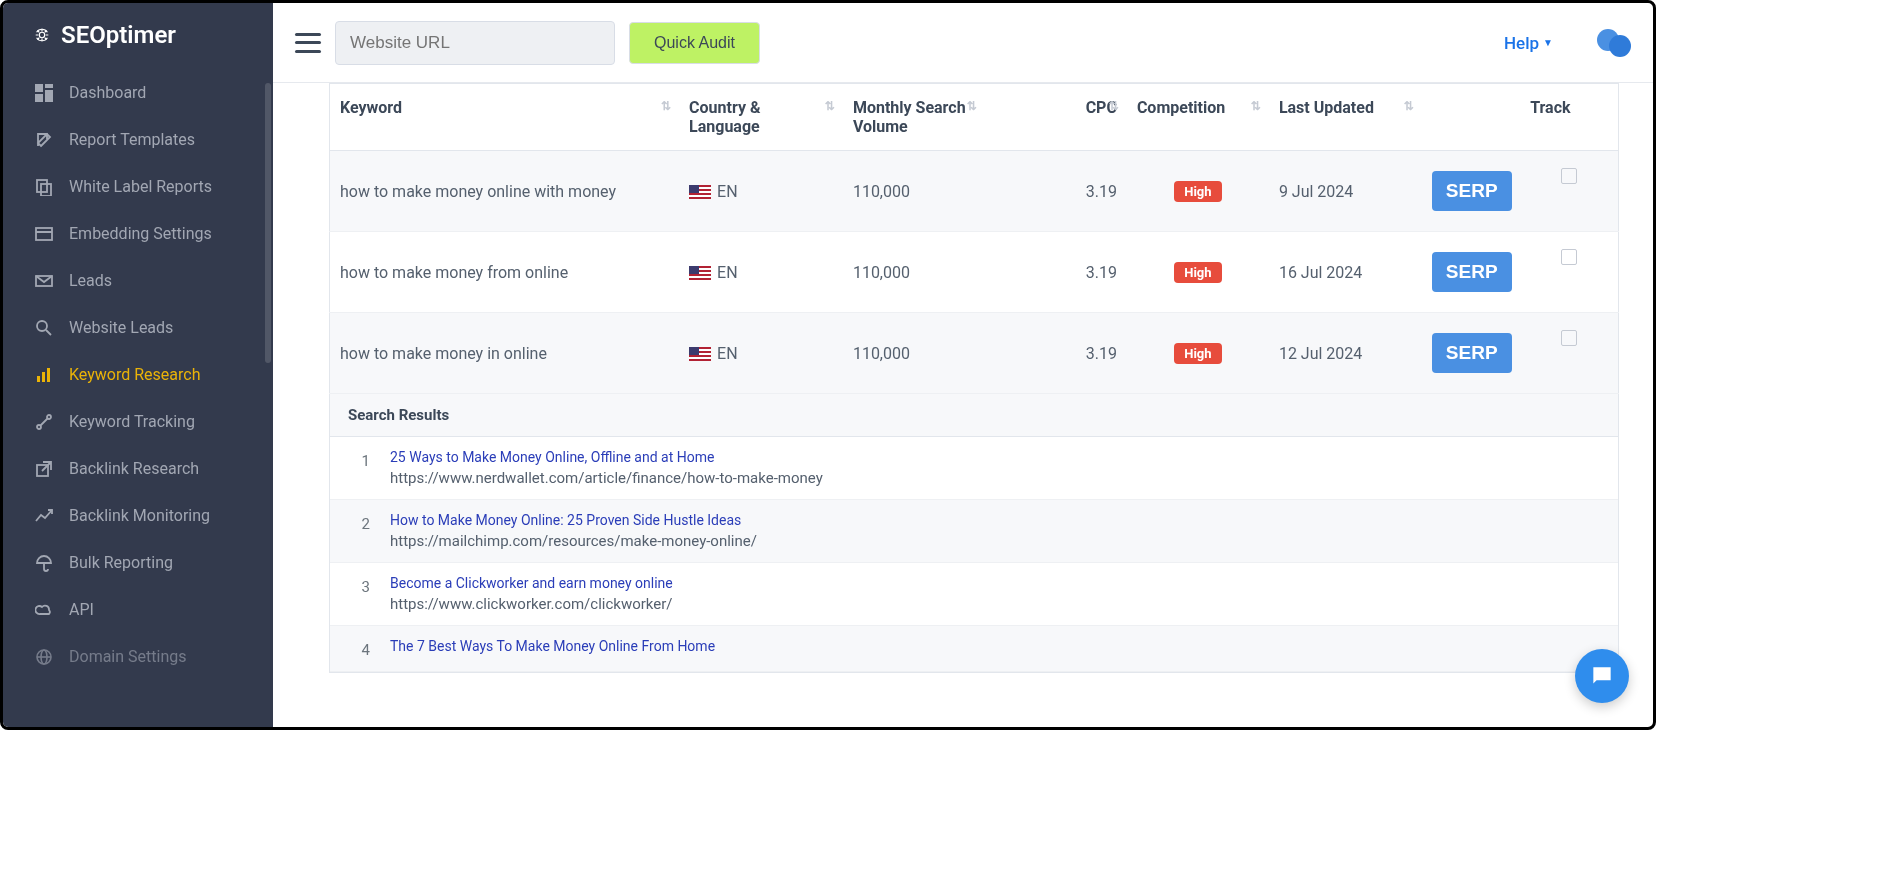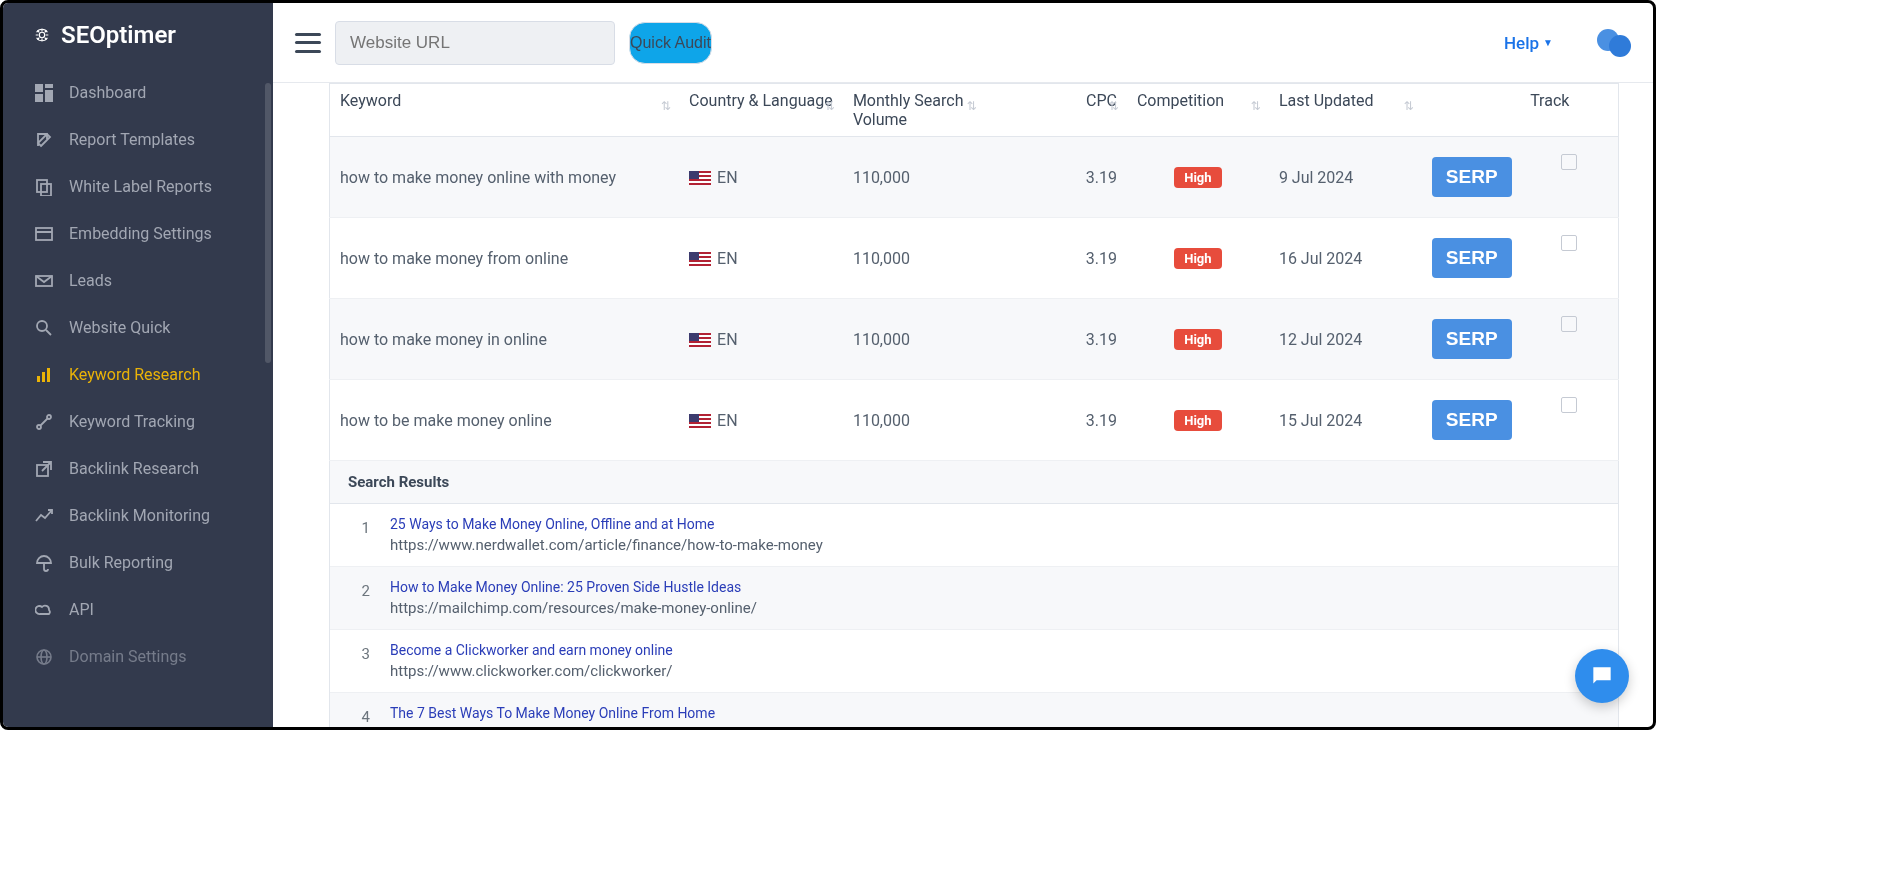--- a/index.html
+++ b/index.html
@@ -16,33 +16,33 @@
 .nav-item.active { color: #eab308; font-weight: 400; }
 .nav-icon { width: 18px; height: 18px; flex-shrink: 0; display: inline-flex; align-items: center; justify-content: center; }
 .sidebar-scroll { position: absolute; right: 2px; top: 80px; width: 6px; height: 280px; background: rgba(255,255,255,.15); border-radius: 3px; }
 
 
 .main { flex: 1; display: flex; flex-direction: column; min-width: 0; }
 .topbar { height: 80px; display: flex; align-items: center; padding: 0 22px; gap: 14px; border-bottom: 1px solid #e6e9ee; }
 .hamburger { width: 26px; height: 20px; display: flex; flex-direction: column; justify-content: space-between; cursor: pointer; }
 .hamburger span { display: block; height: 3px; background: #3c4858; border-radius: 2px; }
 .url-input { width: 280px; height: 44px; border: 1px solid #d8dde6; background: #eef0f3; border-radius: 4px; padding: 0 14px; font-size: 17px; color: #6c757d; }
-.quick-audit { height: 42px; padding: 0 0; border: 1px solid #d8dde6; background: #0ea5e9; border-radius: 16px; font-size: 16px; color: #3c4858; cursor: pointer; }
+.quick-audit { height: 42px; padding: 0 24px; border: 1px solid #d8dde6; background: #bef264; border-radius: 4px; font-size: 16px; color: #3c4858; cursor: pointer; }
 .topbar-spacer { flex: 1; }
 .help-link { color: #1a73e8; font-size: 17px; font-weight: 500; cursor: pointer; display: inline-flex; align-items: center; gap: 4px; }
 .help-link .caret { font-size: 10px; }
 .avatars { margin-left: 30px; position: relative; width: 34px; height: 28px; }
 .avatar { width: 22px; height: 22px; border-radius: 50%; background: #4a90e2; position: absolute; }
 .avatar.a1 { left: 0; top: 0; }
 .avatar.a2 { left: 12px; top: 6px; background: #2f7bd9; }
 
 
 .content { flex: 1; overflow: auto; padding: 0 34px 20px 56px; }
 table.kw-table { width: 100%; border-collapse: collapse; table-layout: fixed; border: 1px solid #e2e6ec; border-radius: 4px; }
-.kw-table th { text-align: left; font-size: 16px; font-weight: 400; color: #3c4858; padding: 7px 10px; border-bottom: 1px solid #e2e6ec; vertical-align: top; position: relative; }
+.kw-table th { text-align: left; font-size: 16px; font-weight: 700; color: #3c4858; padding: 14px 10px; border-bottom: 1px solid #e2e6ec; vertical-align: top; position: relative; }
 .kw-table th.right { text-align: right; margin-top: 32px; }
 .sort-icon { position: absolute; right: 8px; top: 18px; color: #c5cad3; font-size: 12px; line-height: 8px; }
 .kw-table td { padding: 20px 10px; font-size: 16px; color: #55606e; border-bottom: 1px solid #eef0f3; vertical-align: middle; }
 .kw-table tr.row-alt td { background: #f7f8fa; }
 .kw-table td.right { text-align: right; }
 .flag { display: inline-block; width: 22px; height: 14px; vertical-align: middle; margin-right: 6px; position: relative; background: linear-gradient(#b22234, #b22234); overflow:hidden; }
 .flag::before { content:''; position:absolute; inset:0; background: repeating-linear-gradient(#b22234 0 2px, #fff 2px 4px); }
 .flag::after { content:''; position:absolute; left:0; top:0; width:10px; height:8px; background:#3c3b6e; }
 .badge-high { display: inline-block; background: #e74c3c; color: #fff; font-size: 13px; font-weight: 700; padding: 3px 10px; border-radius: 4px; }
 .serp-btn { background: #4a90e2; color: #fff; border: none; border-radius: 4px; padding: 9px 14px; font-size: 19px; font-weight: 600; cursor: pointer; }
@@ -136,21 +136,21 @@
           </span>
         <span>Leads</span>
       </div>
       <div class="nav-item">
         <span class="nav-icon">
             <svg viewBox="0 0 18 18" fill="none" stroke="currentColor" stroke-width="1.8">
               <circle cx="7" cy="7" r="5"></circle>
               <line x1="11" y1="11" x2="16" y2="16"></line>
             </svg>
           </span>
-        <span>Website Quick</span>
+        <span>Website Leads</span>
       </div>
       <div class="nav-item active">
         <span class="nav-icon">
             <svg viewBox="0 0 18 18" fill="currentColor">
               <rect x="2" y="10" width="3" height="6"></rect>
               <rect x="7" y="6" width="3" height="10"></rect>
               <rect x="12" y="2" width="3" height="14"></rect>
             </svg>
           </span>
         <span>Keyword Research</span>
@@ -271,30 +271,20 @@
             <tr class="row-alt">
     <td>how to make money in online</td>
     <td><span class="flag"></span>EN</td>
     <td>110,000</td>
     <td class="right">3.19</td>
     <td style="text-align:center;"><span class="badge-high">High</span></td>
     <td>12 Jul 2024</td>
     <td><button class="serp-btn">SERP</button></td>
     <td style="text-align:center;"><span class="track-check"></span></td>
             </tr>
-            <tr>
-    <td>how to be make money online</td>
-    <td><span class="flag"></span>EN</td>
-    <td>110,000</td>
-    <td class="right">3.19</td>
-    <td style="text-align:center;"><span class="badge-high">High</span></td>
-    <td>15 Jul 2024</td>
-    <td><button class="serp-btn">SERP</button></td>
-    <td style="text-align:center;"><span class="track-check"></span></td>
-            </tr>
           </tbody>
       </table>
 
       <div class="results-wrap">
         <div class="results-header">Search Results</div>
         <div id="results-list">
             <div class="result-row">
     <div class="result-num">1</div>
     <div class="result-body">
       <div class="result-title">25 Ways to Make Money Online, Offline and at Home</div>

